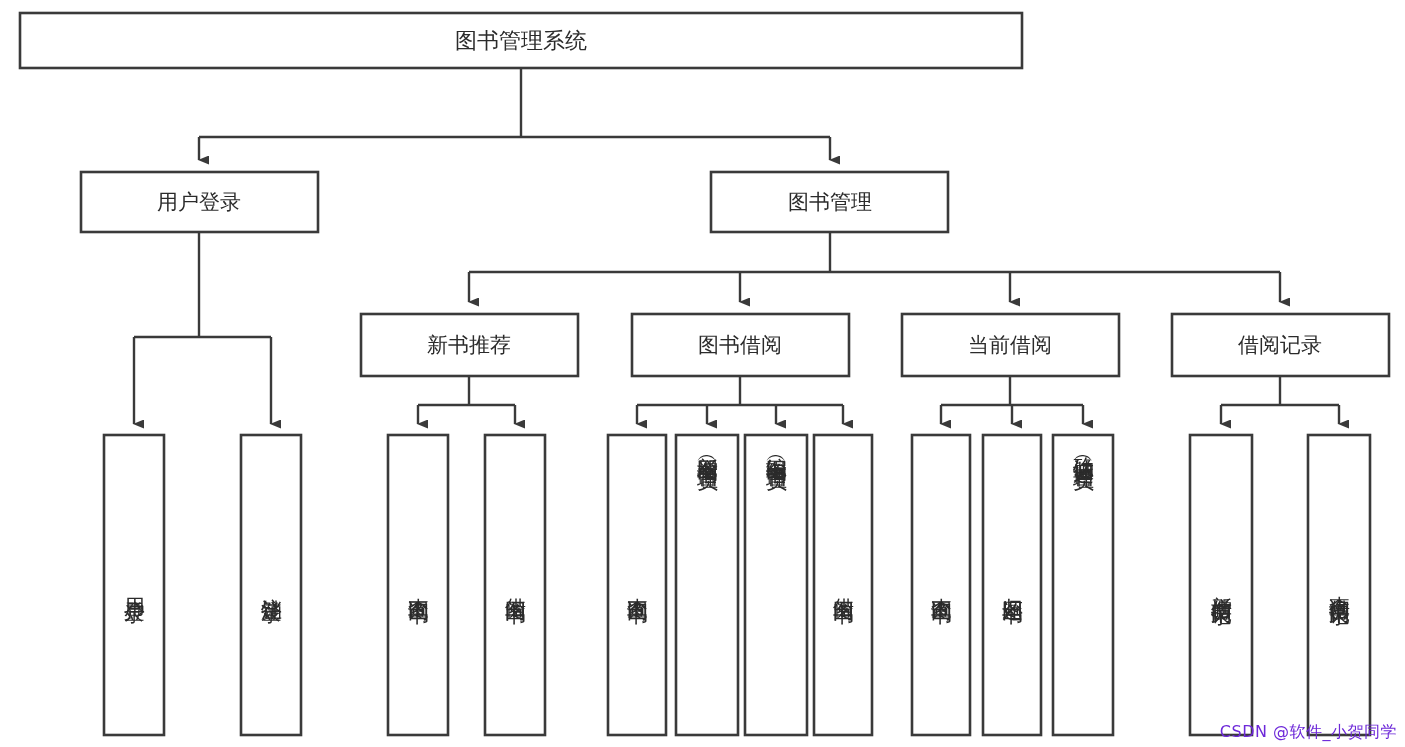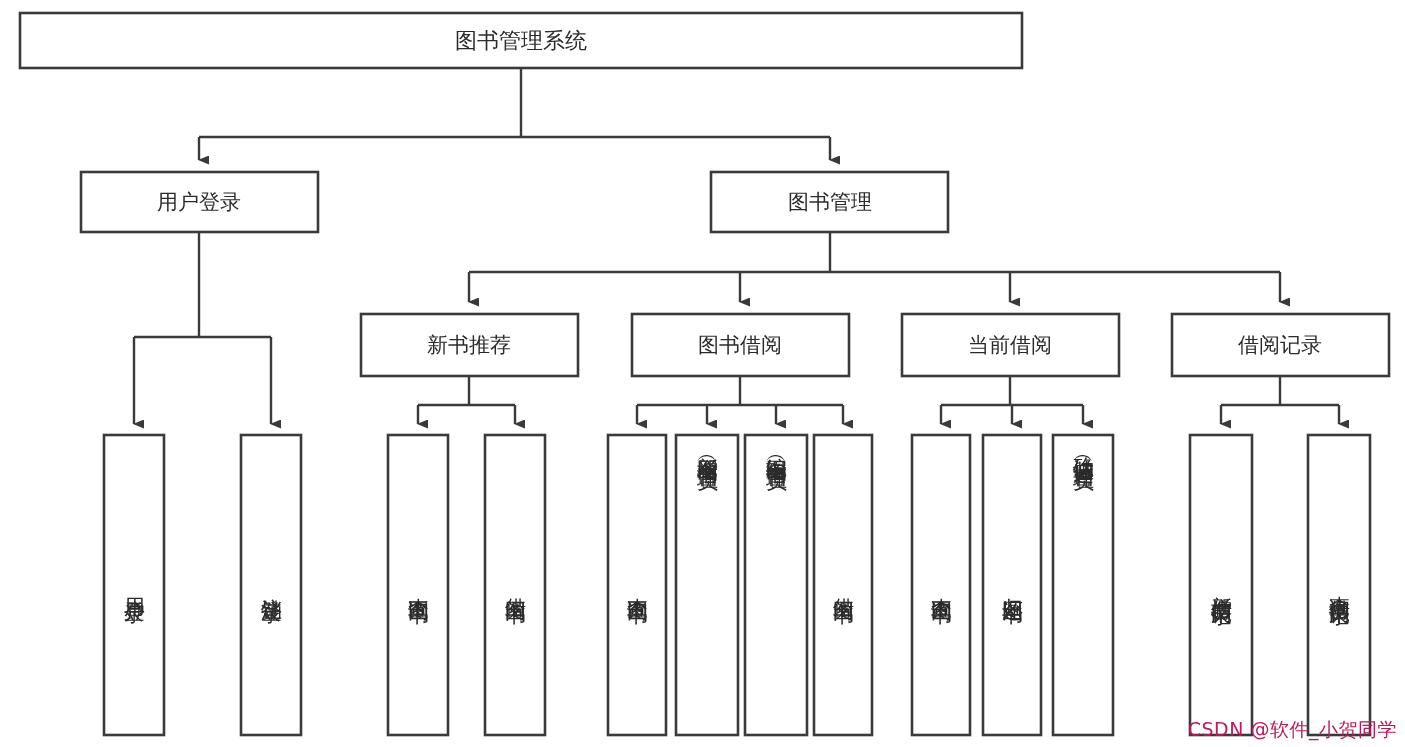--- a/index.html
+++ b/index.html
@@ -59,22 +59,22 @@
   .edge-line {
     stroke: #3a3a3a;
     stroke-width: 2.4;
     fill: none;
   }
   .watermark {
     position: absolute;
     right: 8px;
     bottom: 4px;
     font-family: "DejaVu Sans", "Liberation Sans", sans-serif;
-    font-size: 19px;
-    color: #be185d;
+    font-size: 16px;
+    color: #6d28d9;
     white-space: nowrap;
     letter-spacing: 0.5px;
   }
 </style>
 </head>
 <body>
 
 <div id="diagram-root">
 
   <svg id="flowchart" viewBox="0 0 1405 747">

